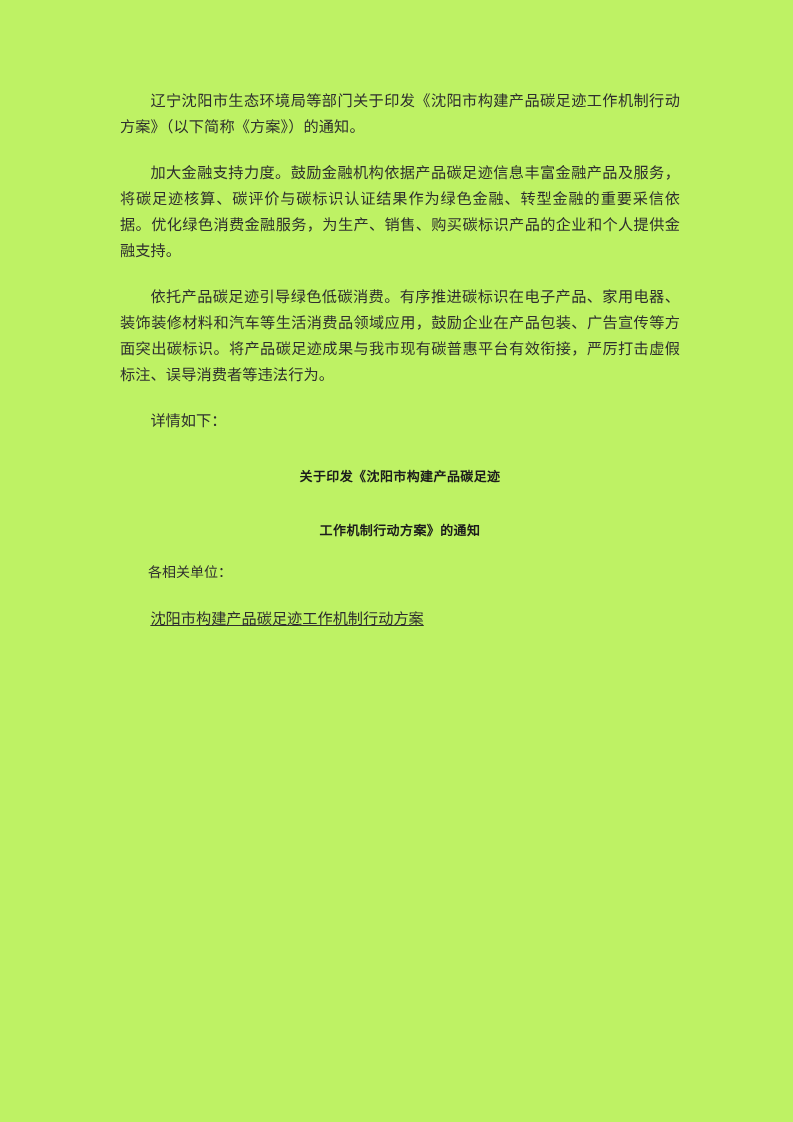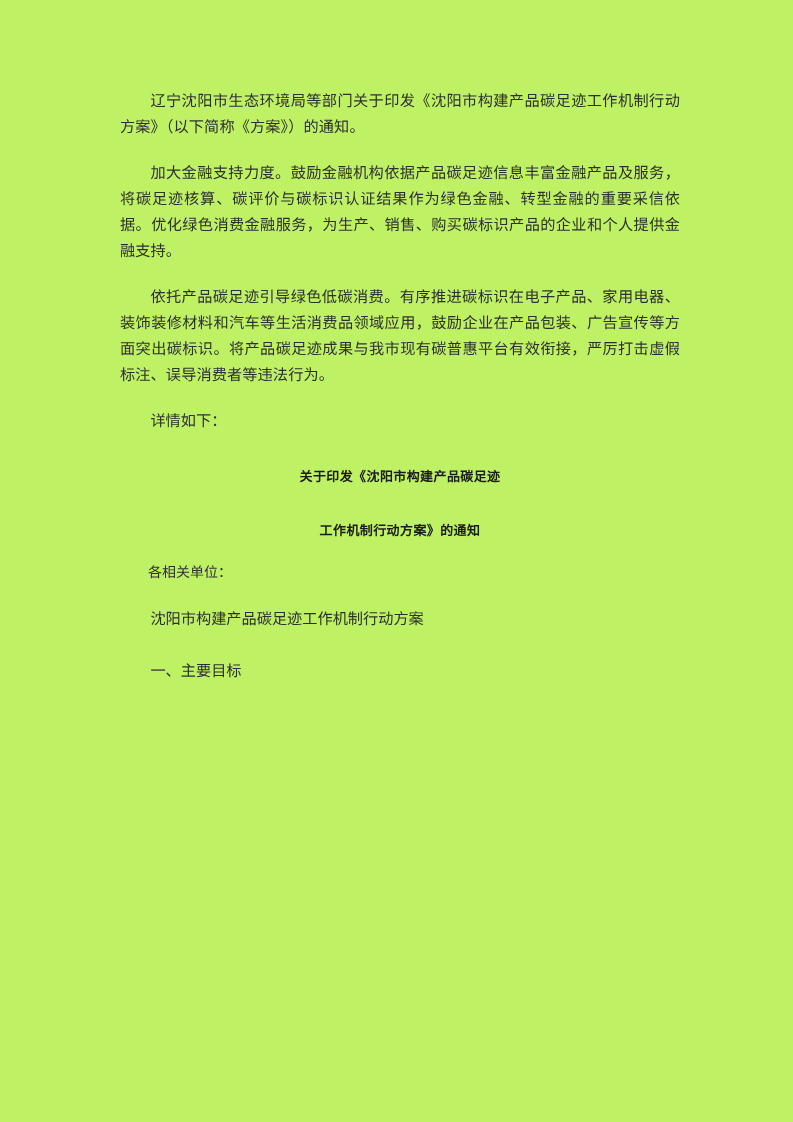--- a/index.html
+++ b/index.html
@@ -90,20 +90,21 @@
   }
 
   
   .plan-heading {
     font-size: 15.2px;
     line-height: 26px;
     font-weight: normal;
     text-indent: 2em;
     margin: 20px 0 20px 0;
     color: #2f2f2f;
+    text-decoration: underline;
   }
 
   
   .section-heading {
     font-size: 15.2px;
     line-height: 26px;
     font-weight: normal;
     text-indent: 2em;
     margin: 26px 0 16px 0;
     color: #2f2f2f;
@@ -128,17 +129,16 @@
       <span class="title-line line-1">关于印发《沈阳市构建产品碳足迹</span>
       <span class="title-line line-2">工作机制行动方案》的通知</span>
     </div>
 
     <p class="salutation">各相关单位：</p>
 
 
     <p class="plan-heading">沈阳市构建产品碳足迹工作机制行动方案</p>
 
 
-    <p class="section-heading">一、主要目标</p>
 
 
   </div>
 </div>
 
 </body></html>

